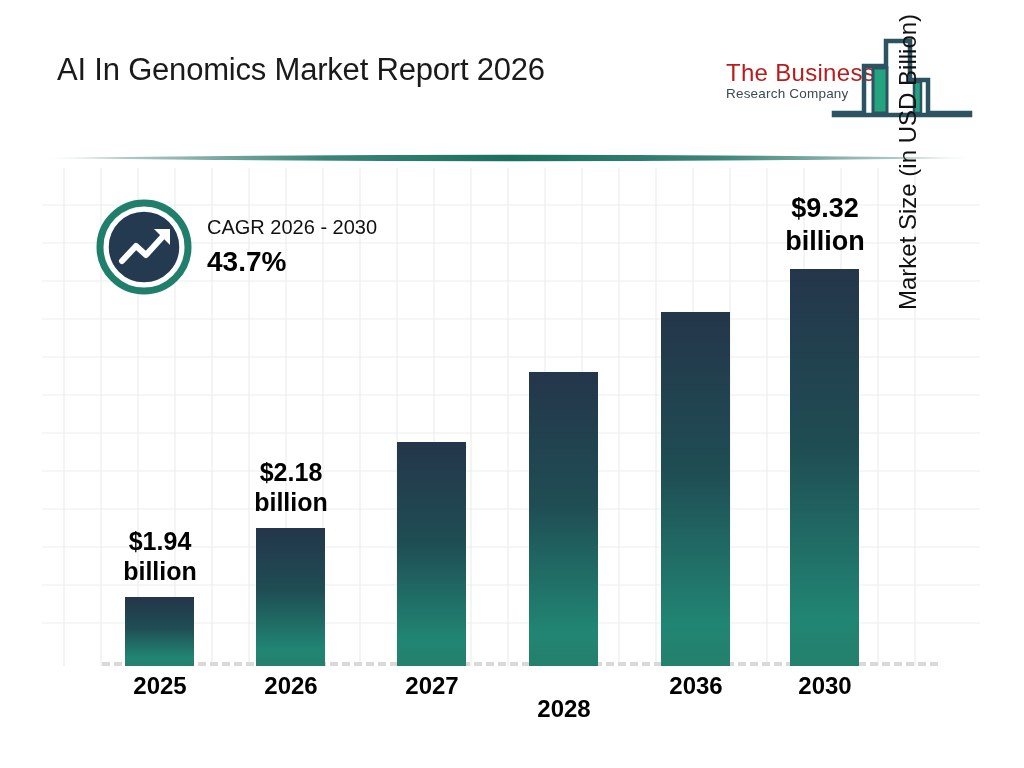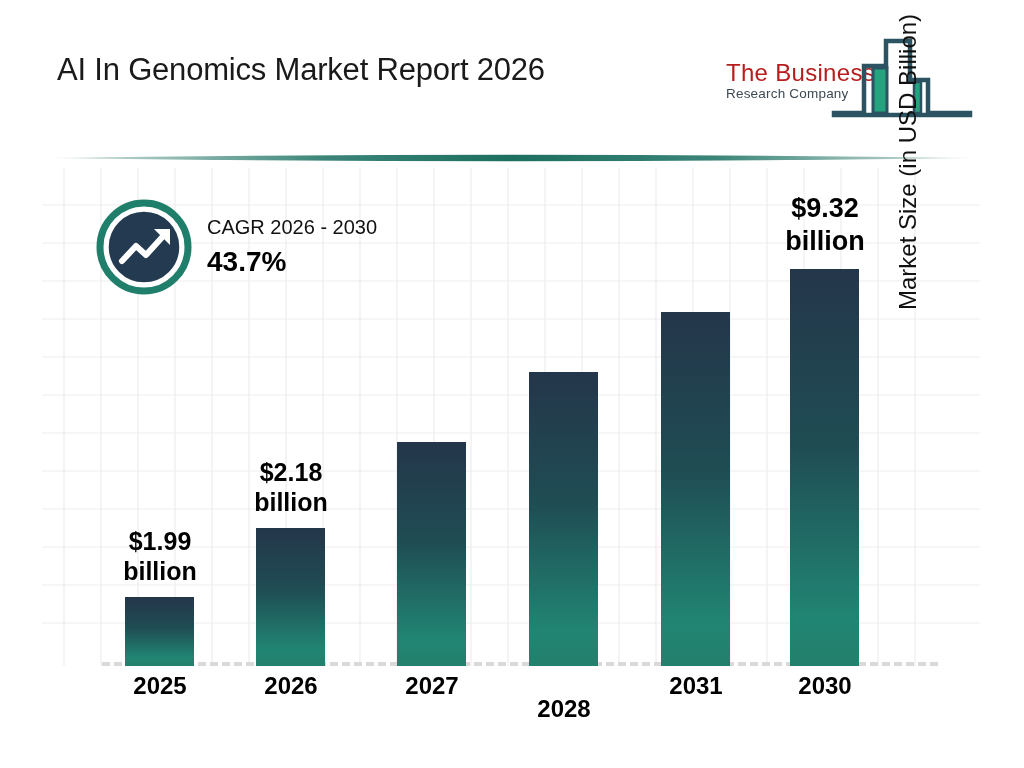--- a/index.html
+++ b/index.html
@@ -290,21 +290,21 @@
   </svg>
 
   <div id="plot">
 
     <div id="baseline"></div>
 
     <div class="bar" style="left:83px; width:69px; height:69px;">
       <div class="bar-inner"></div>
     </div>
     <div class="bar-label" style="left:48px; width:140px; bottom:80px;">
-      <div>$1.99</div>
+      <div>$1.94</div>
       <div>billion</div>
     </div>
 
     <div class="bar" style="left:214px; width:69px; height:138px;">
       <div class="bar-inner"></div>
     </div>
     <div class="bar-label" style="left:179px; width:140px; bottom:149px;">
       <div>$2.18</div>
       <div>billion</div>
     </div>
@@ -330,21 +330,21 @@
     </div>
 
   </div>
 </div>
 
 <div id="xaxis">
   <div class="xtick" style="left:48px; width:140px;">2025</div>
   <div class="xtick" style="left:179px; width:140px;">2026</div>
   <div class="xtick" style="left:320px; width:140px;">2027</div>
   <div class="xtick" style="left:452px; width:140px;margin-top:23px;">2028</div>
-  <div class="xtick" style="left:584px; width:140px;">2031</div>
+  <div class="xtick" style="left:584px; width:140px;">2036</div>
   <div class="xtick" style="left:713px; width:140px;">2030</div>
 </div>
 
 <div id="yaxis-title">Market Size (in USD Billion)</div>
 
 <div id="cagr-group">
 
   <svg id="cagr-circle" viewBox="0 0 96 96">
     <circle cx="48" cy="48" r="44" fill="none" stroke="#1f7f6b" stroke-width="7"></circle>
     <circle cx="48" cy="48" r="37" fill="#243a50" stroke="#ffffff" stroke-width="3.5"></circle>

